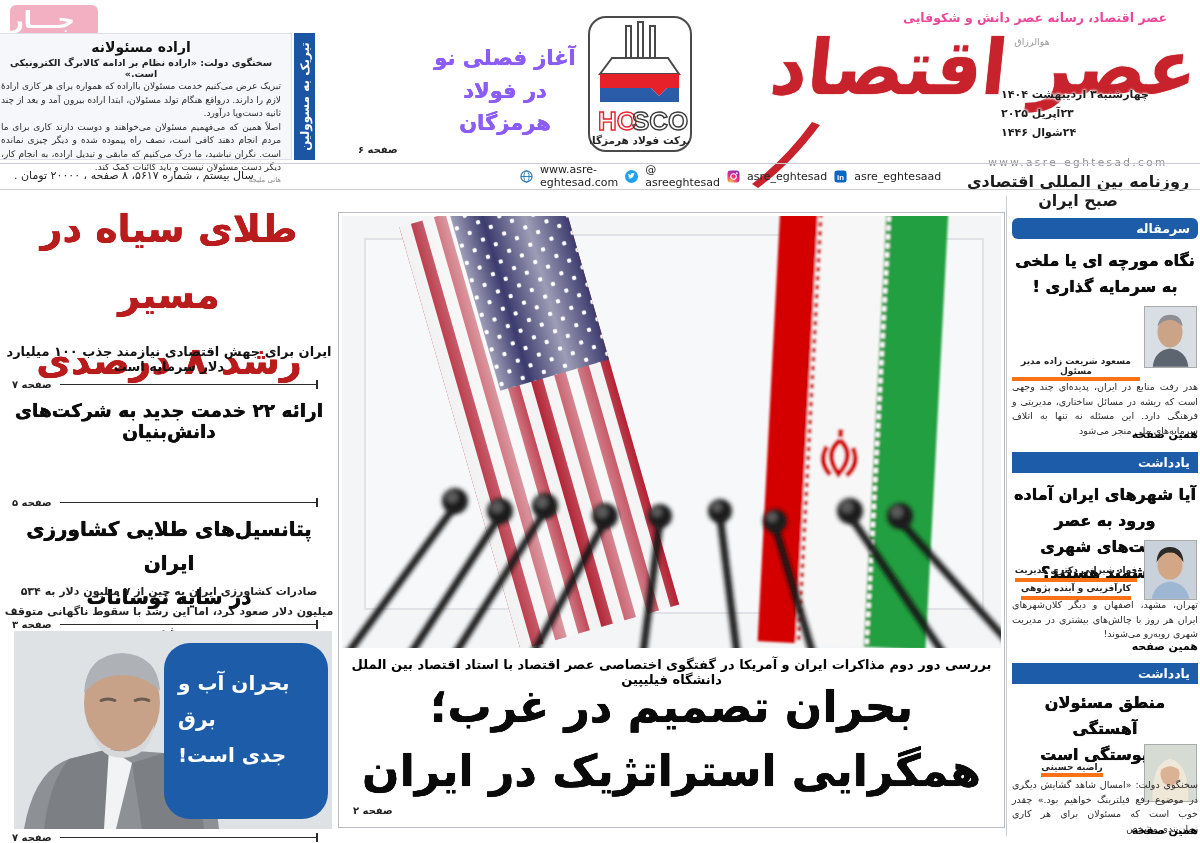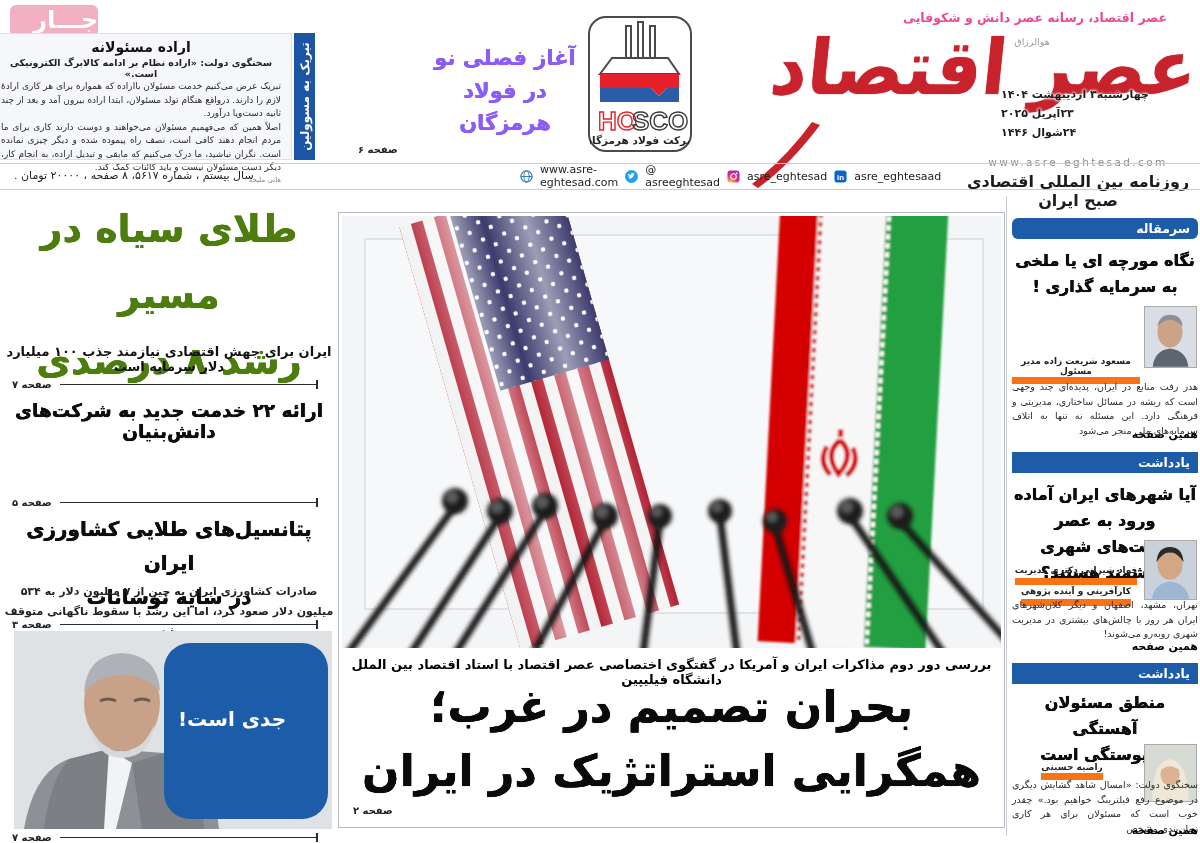--- a/index.html
+++ b/index.html
@@ -7,21 +7,21 @@
   .page{position:relative;width:1200px;height:843px;background:#ffffff;overflow:hidden;
         font-family:"DejaVu Sans",sans-serif;color:#111;margin:0 auto;}
   .abs{position:absolute;}
   .rtl{direction:rtl;unicode-bidi:embed;}
   .heavy{font-weight:bold;text-shadow:0 0 .7px currentColor,0 0 .4px currentColor;}
   .hairline{background:#c9ccd2;height:1px;}
   .vhair{background:#c9ccd2;width:1px;}
 
   
   .jaaar{left:10px;top:5px;width:88px;height:32px;background:#f2b0c2;border-radius:6px;
-         color:#fff;font-weight:bold;font-size:24px;text-align:right;line-height:30px;}
+         color:#fff;font-weight:bold;font-size:24px;text-align:left;line-height:30px;}
   .jaaar-tail{left:72px;top:35px;width:0;height:0;border-left:12px solid transparent;
               border-top:20px solid #f2b0c2;transform:skewX(-18deg);}
 
   
   .satire{left:-8px;top:33px;width:300px;height:127px;background:#f6f7fa;border:1px solid #dcdfe7;
           padding:4px 10px 2px 8px;}
   .satire-title{text-align:center;font-weight:bold;font-size:14px;margin:1px 0 2px 0;}
   .satire-lead{font-size:9.5px;font-weight:bold;text-align:center;margin:0 0 1px 0;color:#222;}
   .satire-body{font-size:9px;line-height:1.5;text-align:justify;margin:0;color:#2a2a2a;}
   .satire-sign{font-size:7px;color:#888;margin-top:1px;}
@@ -47,21 +47,21 @@
   .m-site{right:7px;top:156px;width:230px;text-align:center;font-size:10.5px;letter-spacing:2.4px;color:#8d8d92;}
   .m-sub{right:7px;top:172px;width:230px;text-align:center;font-weight:bold;font-size:16px;color:#1c1c1c;}
 
   
   .edition{left:14px;top:169px;font-size:11px;color:#222;}
   .social{left:520px;top:167px;width:420px;height:18px;display:flex;align-items:center;gap:7px;
           font-size:11px;color:#222;}
   .social .ic{width:13px;height:13px;flex:0 0 auto;}
 
   
-  .lh1{left:4px;top:196px;width:330px;text-align:center;font-size:38px;line-height:66px;color:#4d7c0f;}
+  .lh1{left:4px;top:196px;width:330px;text-align:center;font-size:38px;line-height:66px;color:#b91c1c;}
   .lsub1{left:4px;top:344px;width:330px;text-align:center;font-weight:bold;font-size:13px;color:#111;}
   .rule{height:12px;display:flex;align-items:center;gap:8px;}
   .rule .lbl{flex:0 0 auto;}
   .rule .ln{flex:1;border-top:1.6px solid #2b2b2b;position:relative;}
   .rule .ln:after{content:"";position:absolute;right:0;top:-5px;width:1.6px;height:9px;background:#2b2b2b;}
   .lh2{left:4px;top:400px;width:330px;text-align:center;font-size:18.5px;color:#0d0d0d;}
   .lsub{width:330px;text-align:center;font-weight:bold;font-size:11px;line-height:20px;color:#222;}
   .lh3{left:4px;top:512px;width:330px;text-align:center;font-size:20px;line-height:34px;color:#0d0d0d;}
 
   
@@ -77,21 +77,21 @@
   .kicker{position:absolute;left:10px;top:444px;width:645px;text-align:center;font-weight:bold;font-size:13px;color:#000;}
   .mh{position:absolute;left:5px;top:462px;width:655px;text-align:center;font-size:44px;line-height:64px;color:#0a0a0a;}
   .mh-page{position:absolute;left:14px;top:592px;}
 
   
   .secbar{left:1012px;width:186px;height:21px;background:#1d5ca8;color:#fff;font-weight:bold;
           font-size:12.5px;line-height:21px;padding:0 8px;text-align:right;}
   .rtitle{left:1010px;width:190px;text-align:center;font-size:16px;line-height:26px;color:#0d0d0d;}
   .rphoto{width:53px;border:1px solid #aaa;background:#dfe3e8;}
   .rauthor{left:1012px;width:128px;text-align:center;font-size:9px;font-weight:bold;color:#222;}
-  .rauthor span{border-bottom:7px solid #f97316;padding-bottom:1px;display:inline-block;}
+  .rauthor span{border-bottom:4px solid #f97316;padding-bottom:1px;display:inline-block;}
   .rbody{left:1012px;width:186px;font-size:9.5px;line-height:14.5px;text-align:justify;color:#2a2a2a;}
   .rmore{left:1012px;width:186px;text-align:right;font-weight:bold;font-size:11px;color:#000;}
 </style>
 </head>
 <body>
 
 <div class="page">
 
   <div class="abs jaaar">جـــار</div>
   <div class="abs jaaar-tail"></div>
@@ -217,21 +217,21 @@
       <path d="M95 118 L118 132 L102 198 L78 198 Z" fill="#f2f3f4"></path>
       <path d="M55 128 L95 118 L90 198 L30 198 Q36 150 55 128 Z" fill="#7c8085"></path>
       <path d="M150 122 L118 132 L128 198 L190 198 Q186 148 150 122 Z" fill="#7c8085"></path>
 
       <ellipse cx="108" cy="72" rx="38" ry="48" fill="#c7a288"></ellipse>
       <path d="M70 62 Q72 24 108 22 Q144 24 146 60 Q130 44 108 44 Q84 44 70 62 Z" fill="#aeb2b6"></path>
       <path d="M76 96 Q90 122 108 120 Q128 122 140 94 Q138 116 122 124 Q108 130 94 124 Q80 116 76 96 Z" fill="#d6d8da"></path>
       <path d="M86 70 q8 -4 16 0 M120 70 q8 -4 16 0" stroke="#6b5b4e" stroke-width="3" fill="none"></path>
     </svg>
     <div class="pcaption rtl">
-      <br>
+      <span>بحران آب و برق</span><br>
       <span>جدی است!</span>
     </div>
   </div>
   <div class="abs rule" style="left:12px;top:831px;width:306px;">
     <span class="lbl pageref">صفحه ۷</span>
     <span class="ln"></span>
   </div>
 
   <div class="abs frame">
     <div class="photo">

